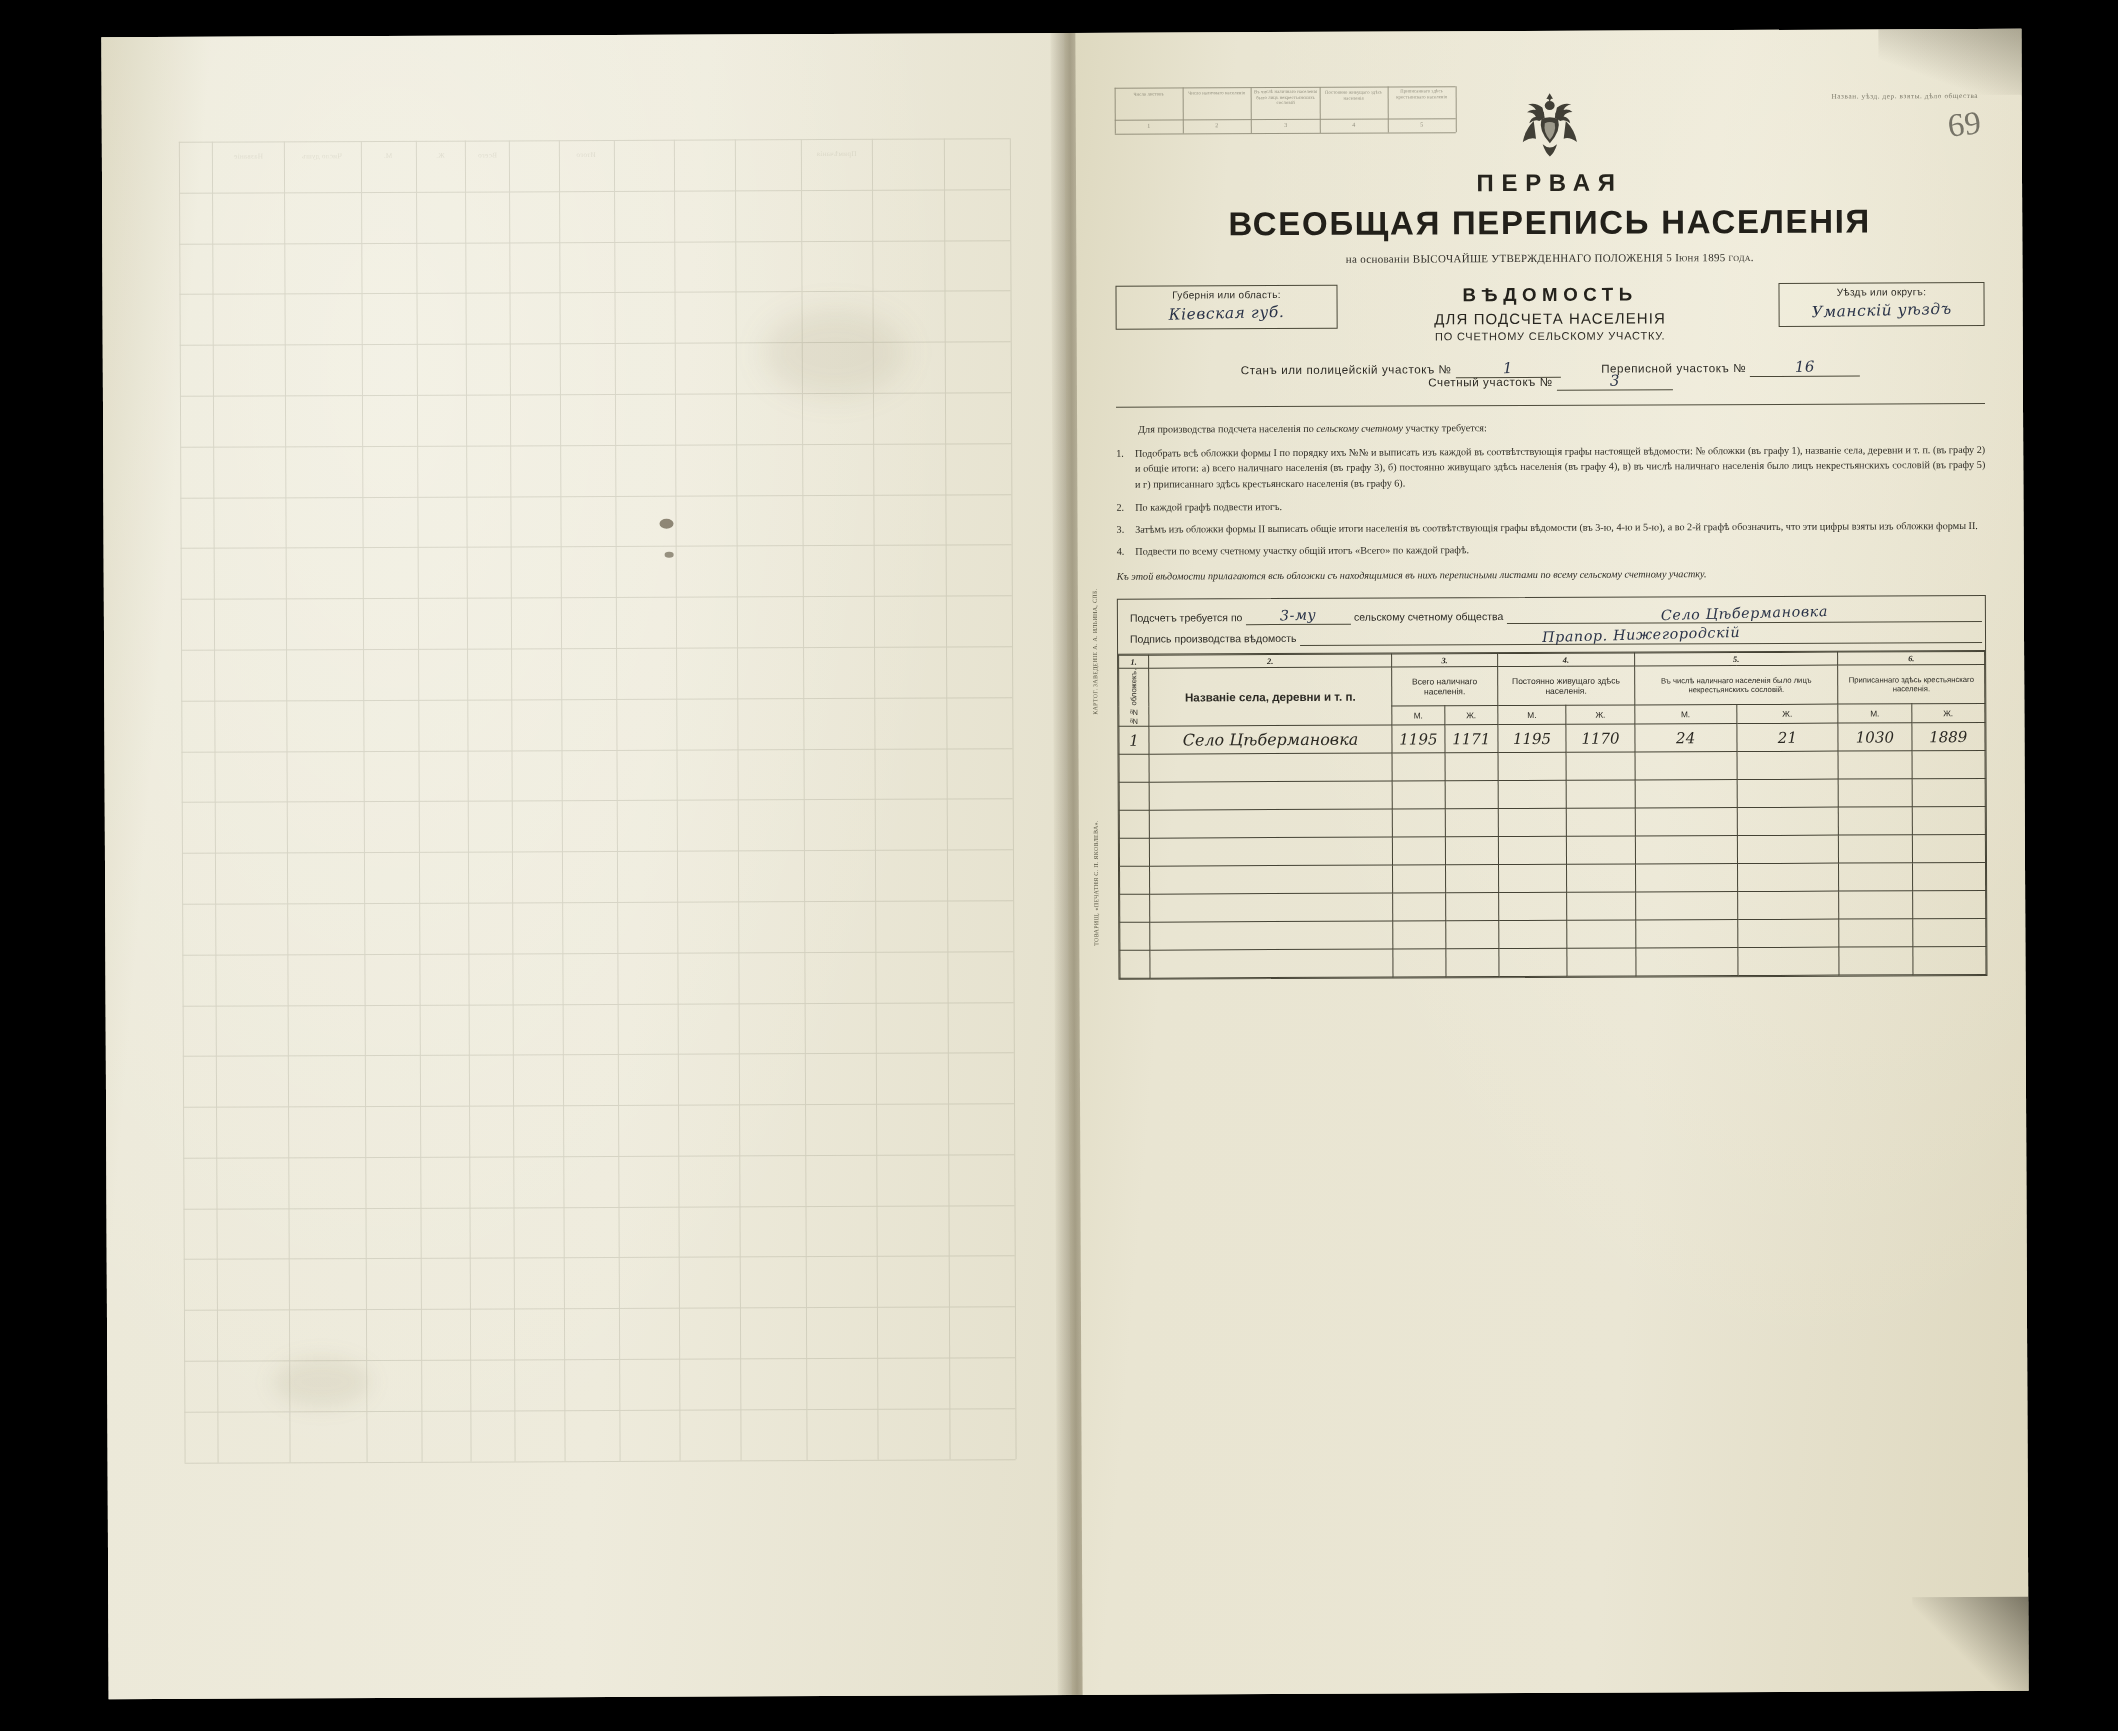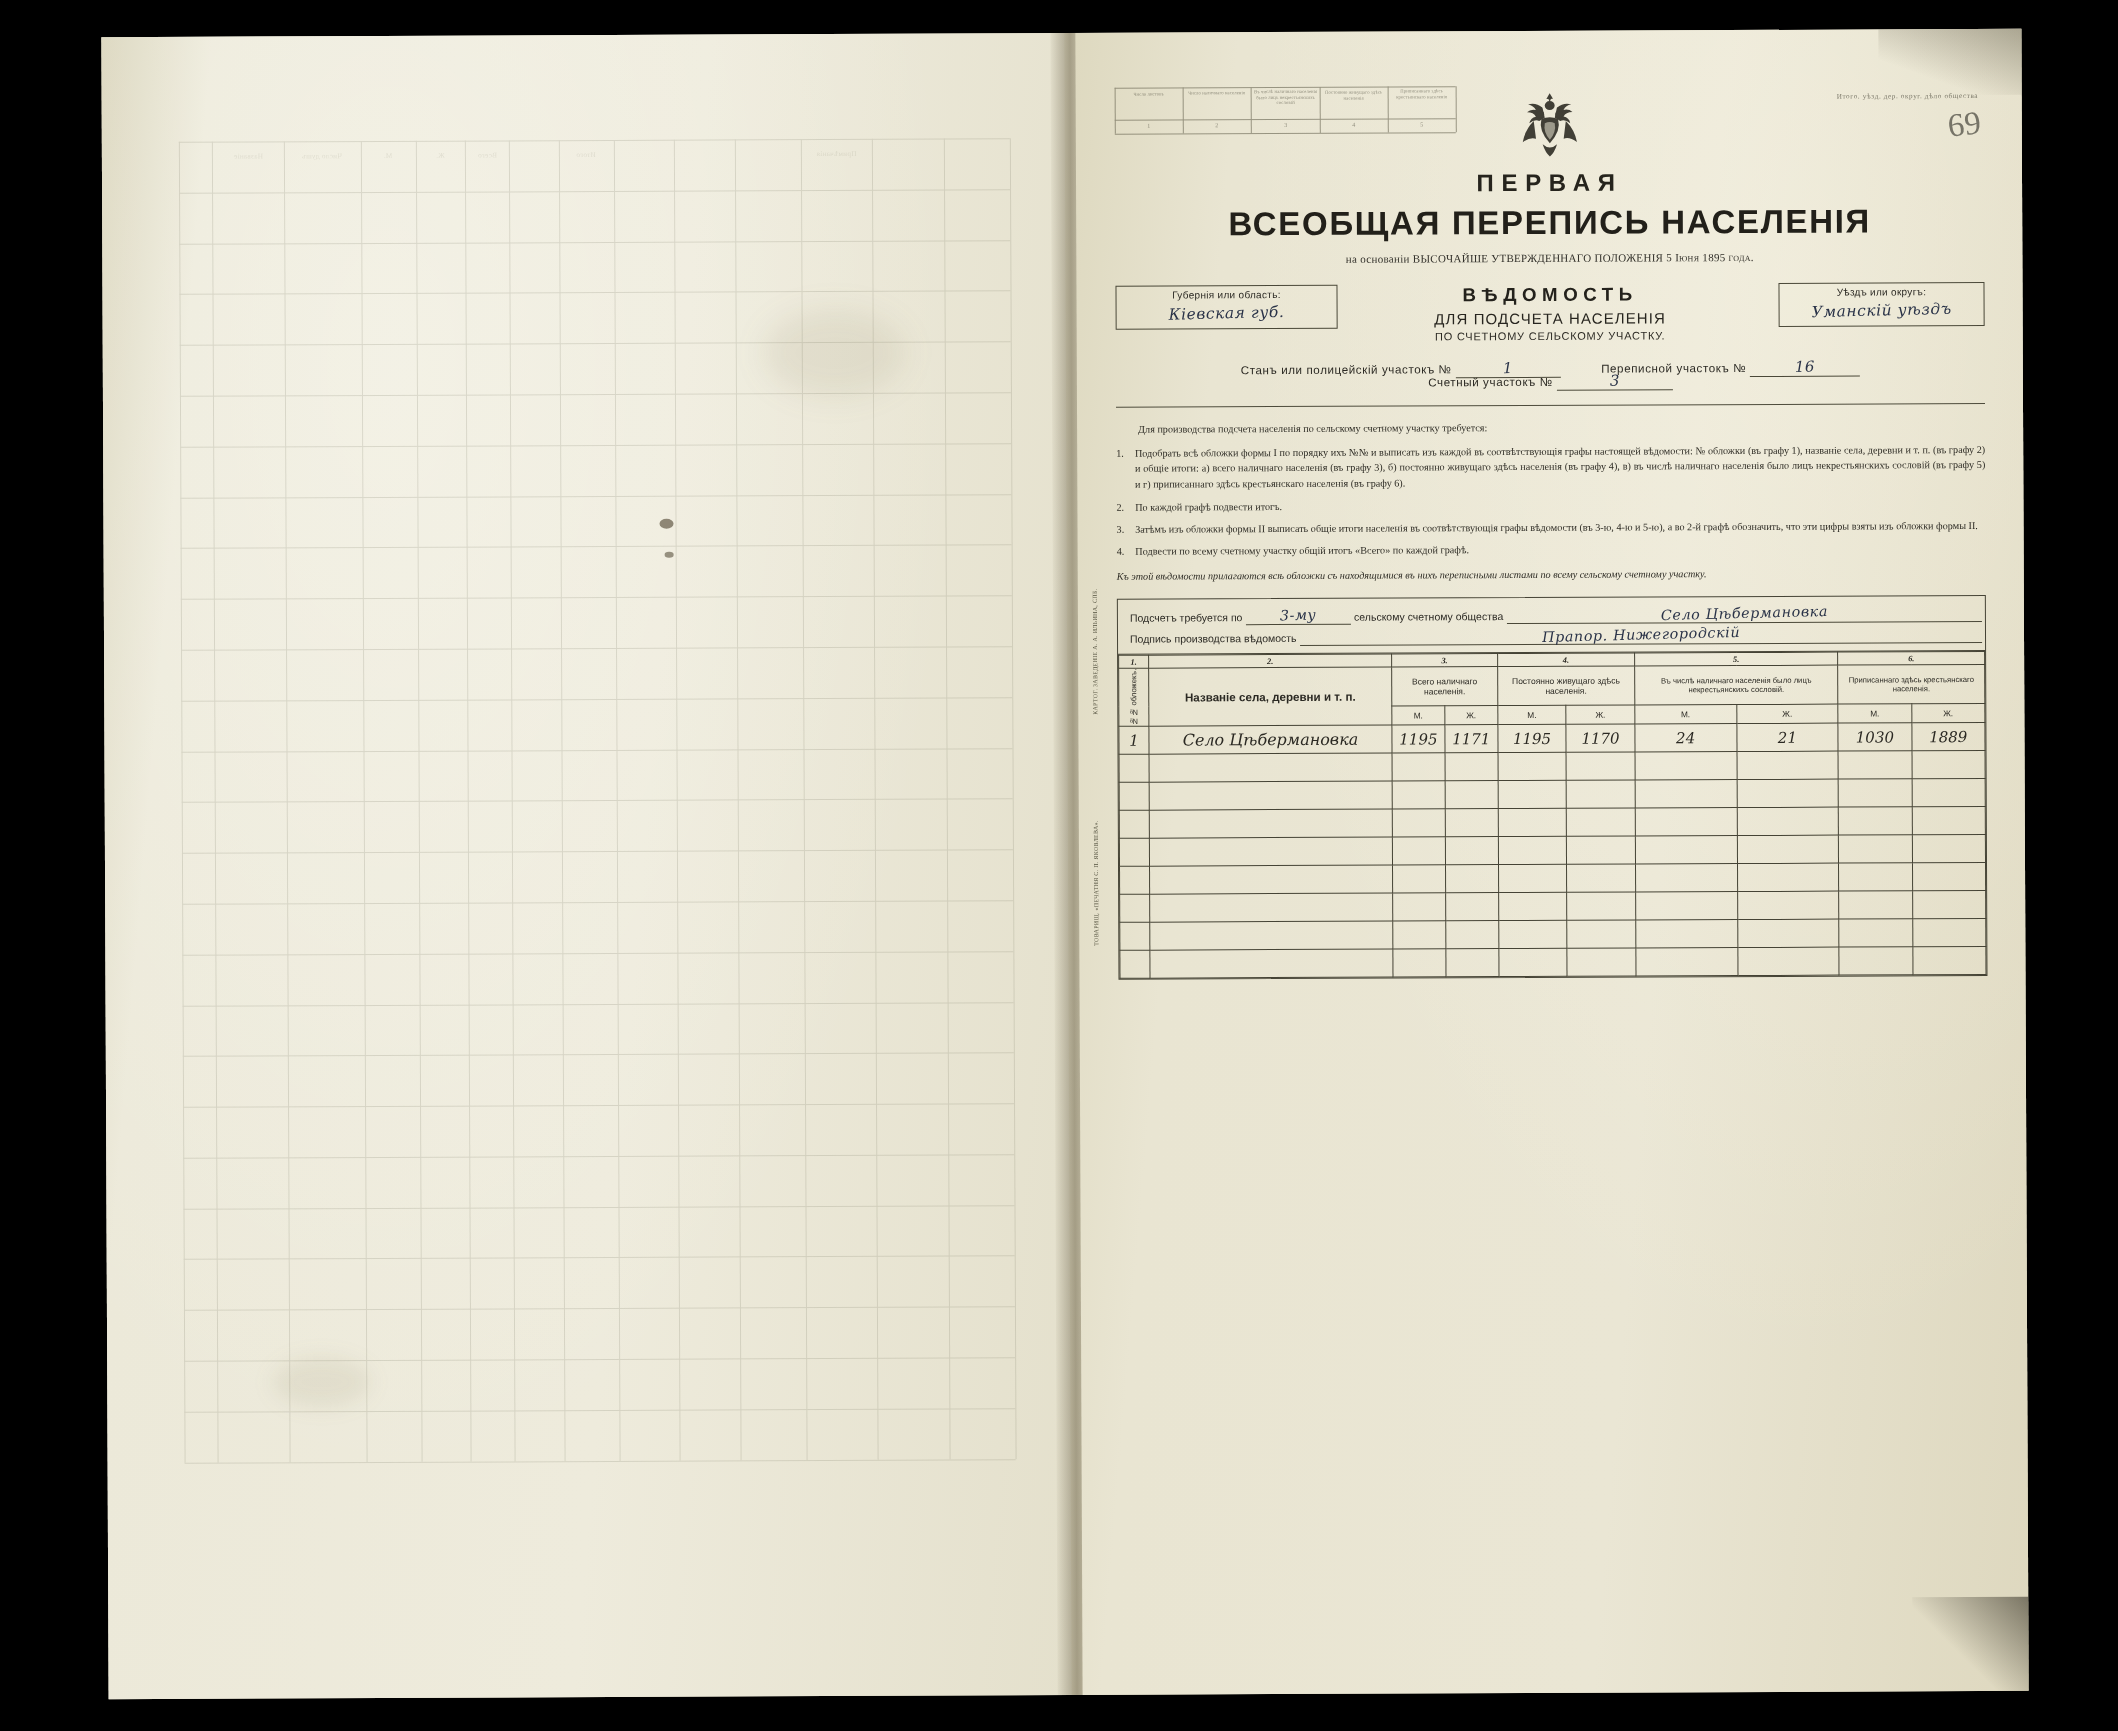--- a/index.html
+++ b/index.html
@@ -257,21 +257,21 @@
     margin: 14.3px 0 0 0;
   }
 
   .instr {
     margin-top: 14.3px;
     font-size: 10.2px;
     line-height: 1.55;
     color: #2e2c25;
     text-align: justify;
   }
-  .instr .it { }
+  .instr .it { font-style: italic; }
   .instr p { margin: 0 0 7.7px 0; }
   .instr .numlist { margin: 0; padding: 0; list-style: none; }
   .instr .numlist li {
     display: flex;
     margin-bottom: 6.6px;
   }
   .instr .numlist .n {
     width: 18.7px;
     flex: none;
   }
@@ -473,21 +473,21 @@
         <div class="tiny-top-text" style="left:138px;top:2.2px;width:66px;">Въ числѣ наличнаго населенія было лицъ некрестьянскихъ сословій</div>
         <div class="tiny-top-text" style="left:206px;top:3.3px;width:66px;">Постоянно живущаго здѣсь населенія</div>
         <div class="tiny-top-text" style="left:274px;top:2.2px;width:66px;">Приписаннаго здѣсь крестьянскаго населенія</div>
         <div class="tiny-top-text" style="left:1.1px;top:35px;width:66px;font-size:6px;">1</div>
         <div class="tiny-top-text" style="left:69px;top:35px;width:66px;font-size:6px;">2</div>
         <div class="tiny-top-text" style="left:138px;top:35px;width:66px;font-size:6px;">3</div>
         <div class="tiny-top-text" style="left:206px;top:35px;width:66px;font-size:6px;">4</div>
         <div class="tiny-top-text" style="left:274px;top:35px;width:66px;font-size:6px;">5</div>
       </div>
 
-      <div class="stamp-right">Итого. уѣзд. дер. округ. дѣло общества</div>
+      <div class="stamp-right">Назван. уѣзд. дер. взяты. дѣло общества</div>
       <div class="folio">69</div>
 
       <div class="eagle">
         <svg viewBox="0 0 150 130" width="83" height="72">
           <g fill="#2a2820">
             <path d="M75 8 l6 10 h-12 z"></path>
             <ellipse cx="75" cy="30" rx="9" ry="8"></ellipse>
             <path d="M75 24 l3 -8 h-6 z"></path>
             <path d="M62 34 q-12 -10 -26 -6 q10 2 14 10 q-10 -2 -16 4 q12 0 16 8 q-10 2 -12 12 q10 -8 18 -4 l10 -6 z"></path>
             <path d="M88 34 q12 -10 26 -6 q-10 2 -14 10 q10 -2 16 4 q-12 0 -16 8 q10 2 12 12 q-10 -8 -18 -4 l-10 -6 z"></path>

